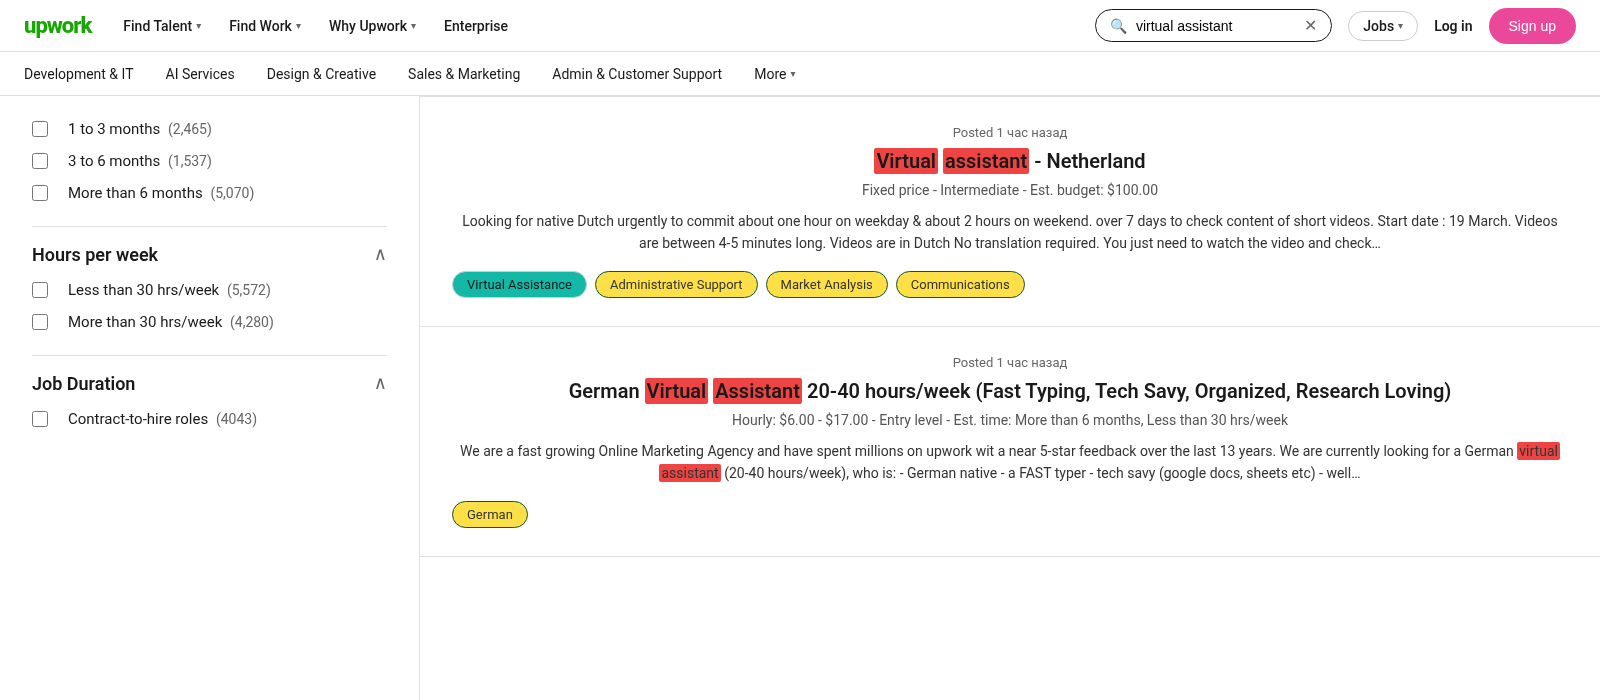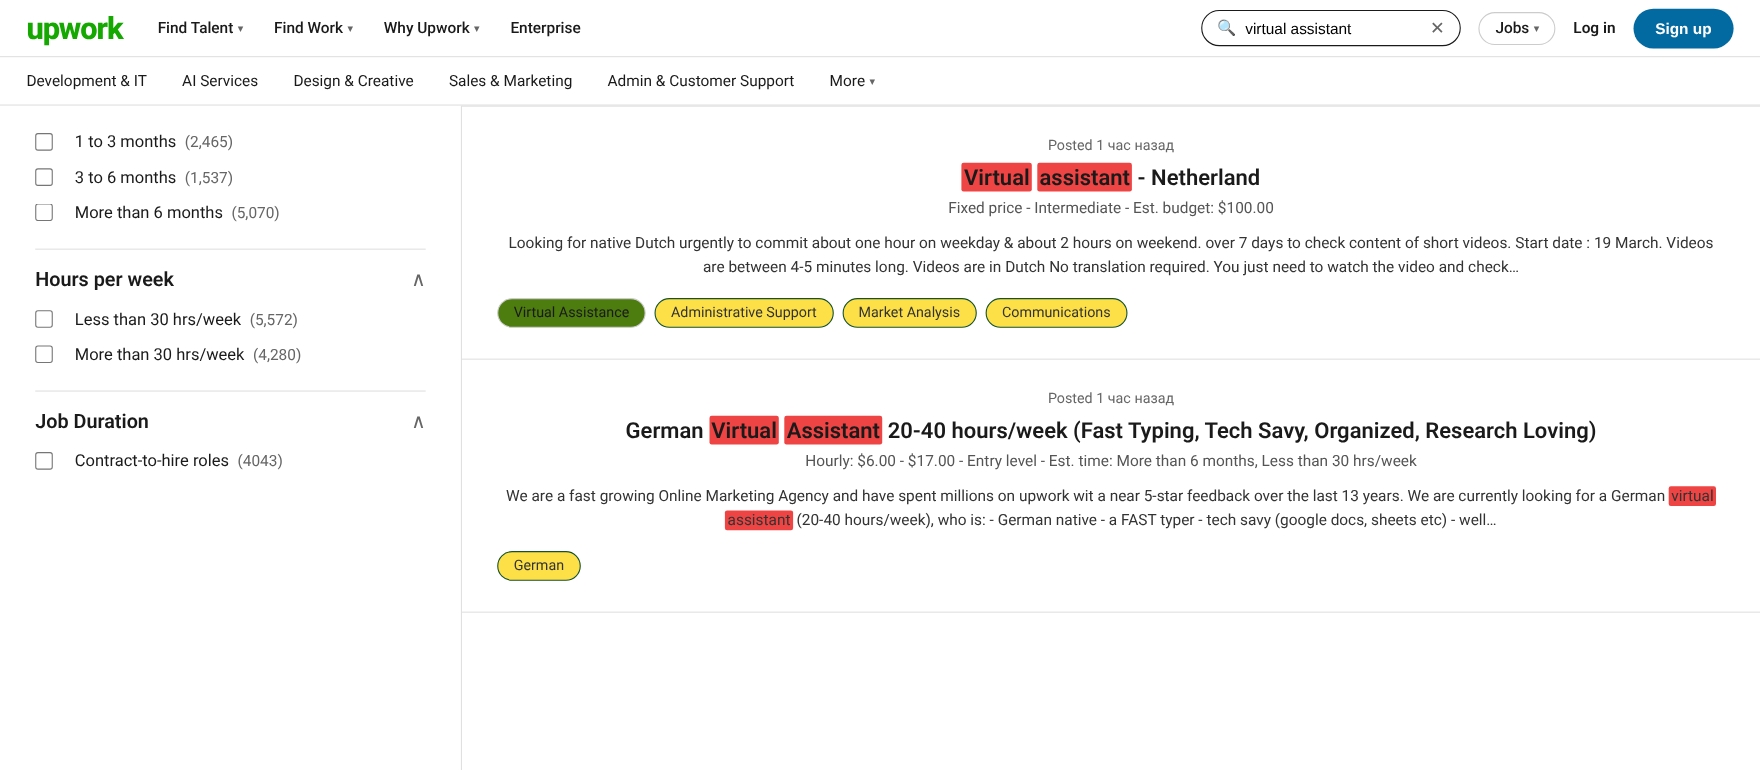--- a/index.html
+++ b/index.html
@@ -1,31 +1,31 @@
 <!DOCTYPE html>
 <html><head>
   <meta charset="utf-8">
   <style>
     * { margin: 0; padding: 0; box-sizing: border-box; }
     body { font-family: -apple-system, BlinkMacSystemFont, 'Segoe UI', Roboto, sans-serif; background: #fff; color: #1a1a1a; font-size: 14px; }
 
     
     .header { display: flex; align-items: center; padding: 0 24px; height: 52px; border-bottom: 1px solid #e0e0e0; gap: 32px; }
-    .logo { font-size: 28px; font-weight: 800; color: #14a800; letter-spacing: -1px; text-align: center; }
+    .logo { font-size: 22px; font-weight: 800; color: #14a800; letter-spacing: -1px; text-align: center; }
     .nav-main { display: flex; gap: 28px; }
     .nav-main a { font-size: 14px; color: #1a1a1a; text-decoration: none; display: flex; align-items: center; gap: 4px; font-weight: 500; }
     .chevron { font-size: 10px; color: #666; }
     .header-right { margin-left: auto; display: flex; align-items: center; gap: 16px; }
     .search-bar { display: flex; align-items: center; border: 1.5px solid #1a1a1a; border-radius: 999px; padding: 6px 14px; gap: 8px; min-width: 220px; }
     .search-bar input { border: none; outline: none; font-size: 14px; width: 160px; background: transparent; }
     .search-icon { color: #666; font-size: 14px; }
     .clear-icon { color: #666; font-size: 16px; cursor: pointer; }
     .jobs-btn { display: flex; align-items: center; gap: 4px; border: 1.5px solid #ccc; border-radius: 999px; padding: 6px 14px; font-size: 14px; cursor: pointer; font-weight: 500; }
     .btn-login { font-size: 14px; font-weight: 600; color: #1a1a1a; text-decoration: none; cursor: pointer; }
-    .btn-signup { background: #0369a1; color: #fff; border: none; border-radius: 999px; padding: 10px 20px; font-size: 14px; font-weight: 700; cursor: pointer; text-align: right; }
+    .btn-signup { background: #ec4899; color: #fff; border: none; border-radius: 999px; padding: 10px 20px; font-size: 14px; font-weight: 400; cursor: pointer; text-align: right; }
 
     
     .cat-nav { display: flex; align-items: center; gap: 32px; padding: 0 24px; height: 44px; border-bottom: 1px solid #e0e0e0; }
     .cat-nav a { font-size: 14px; color: #1a1a1a; text-decoration: none; font-weight: 400; white-space: nowrap; }
     .cat-nav .more-btn { display: flex; align-items: center; gap: 4px; cursor: pointer; font-size: 14px; font-weight: 400; }
 
     
     .layout { display: flex; min-height: calc(700px - 96px); }
 
     
@@ -43,21 +43,21 @@
     .main { flex: 1; padding: 0; }
     .job-card { border-bottom: 1px solid #e0e0e0; padding: 28px 32px; text-align: center; }
     .job-card:first-child { border-top: 1px solid #e0e0e0; }
     .posted-time { font-size: 13px; color: #666; margin-bottom: 8px; }
     .job-title { font-size: 20px; font-weight: 600; color: #1a1a1a; margin-bottom: 8px; line-height: 1.3; cursor: pointer; }
     .highlight { background: #ef4444; padding: 1px 2px; border-radius: 2px; }
     .job-meta { font-size: 14px; color: #555; margin-bottom: 12px; }
     .job-desc { font-size: 14px; color: #333; line-height: 1.6; margin-bottom: 16px; }
     .tags { display: flex; gap: 8px; flex-wrap: wrap; }
     .tag { border: 1px solid #14532d; border-radius: 999px; padding: 5px 14px; font-size: 13px; color: #333; background: #fde047; }
-    .tag.highlight-tag { border: 1px solid #ccc; background: #4d7c0f; color: #1a1a1a; }
+    .tag.highlight-tag { border: 1px solid #ccc; background: #14b8a6; color: #1a1a1a; }
   </style>
 </head>
 <body>
 
 <header class="header">
   <div class="logo">upwork</div>
   <nav class="nav-main">
     <a href="#">Find Talent <span class="chevron">▾</span></a>
     <a href="#">Find Work <span class="chevron">▾</span></a>
     <a href="#">Why Upwork <span class="chevron">▾</span></a>

